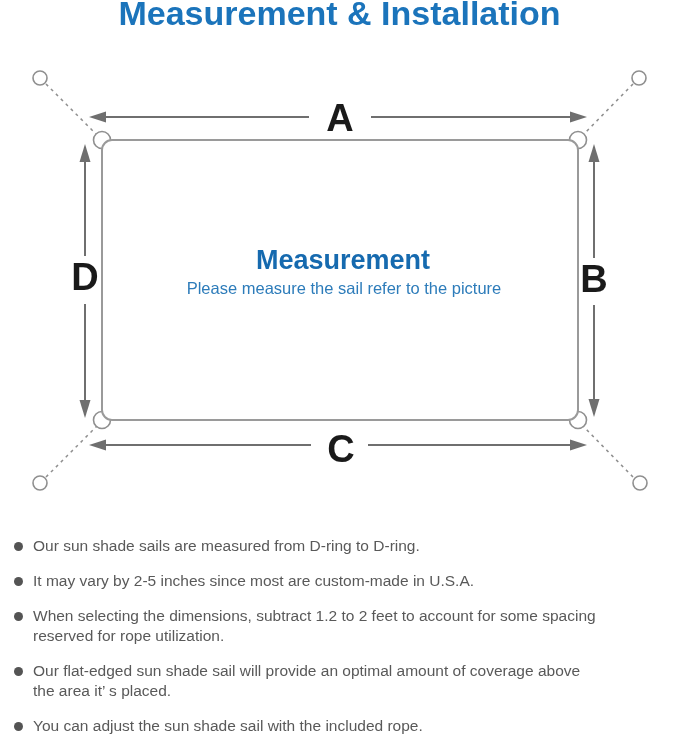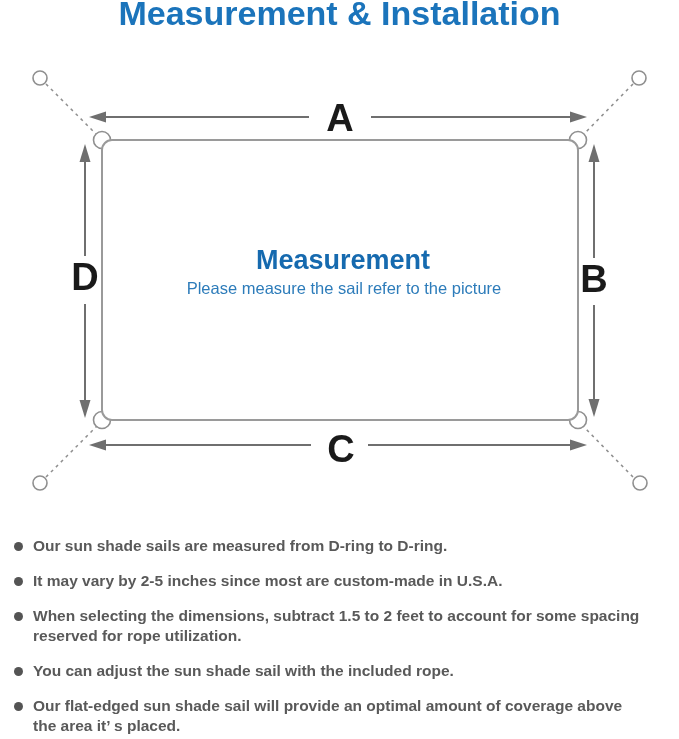--- a/index.html
+++ b/index.html
@@ -56,21 +56,20 @@
     left: 14px;
     width: 655px;
     margin: 0;
     padding: 8px 0 0 0;
     list-style: none;
   }
   .note {
     display: flex;
     align-items: flex-start;
     margin: 0 0 15px 0;
-    font-weight: bold;
   }
   .dot {
     flex: 0 0 auto;
     width: 9px;
     height: 9px;
     border-radius: 50%;
     background: #545454;
     margin: 6px 10px 0 0;
   }
   .note-text {
@@ -152,27 +151,27 @@
     <li class="note">
       <span class="dot"></span>
       <span class="note-text">Our sun shade sails are measured from D-ring to D-ring.</span>
     </li>
     <li class="note">
       <span class="dot"></span>
       <span class="note-text">It may vary by 2-5 inches since most are custom-made in U.S.A.</span>
     </li>
     <li class="note">
       <span class="dot"></span>
-      <span class="note-text">When selecting the dimensions, subtract 1.5 to 2 feet to account for some spacing
+      <span class="note-text">When selecting the dimensions, subtract 1.2 to 2 feet to account for some spacing
 reserved for rope utilization.</span>
-    </li>
-    <li class="note">
-      <span class="dot"></span>
-      <span class="note-text">You can adjust the sun shade sail with the included rope.</span>
     </li>
     <li class="note">
       <span class="dot"></span>
       <span class="note-text">Our flat-edged sun shade sail will provide an optimal amount of coverage above
 the area it’ s placed.</span>
     </li>
+    <li class="note">
+      <span class="dot"></span>
+      <span class="note-text">You can adjust the sun shade sail with the included rope.</span>
+    </li>
   </ul>
 
 </div>
 
 </body></html>

